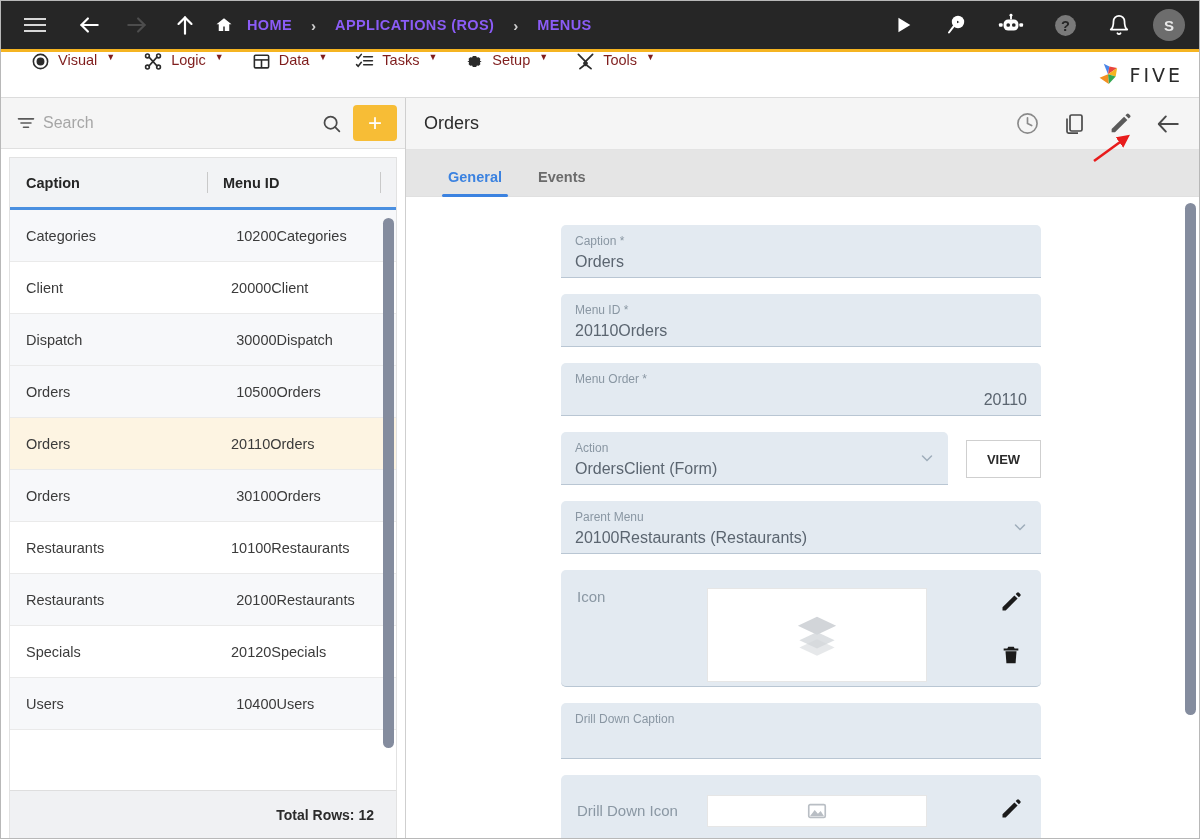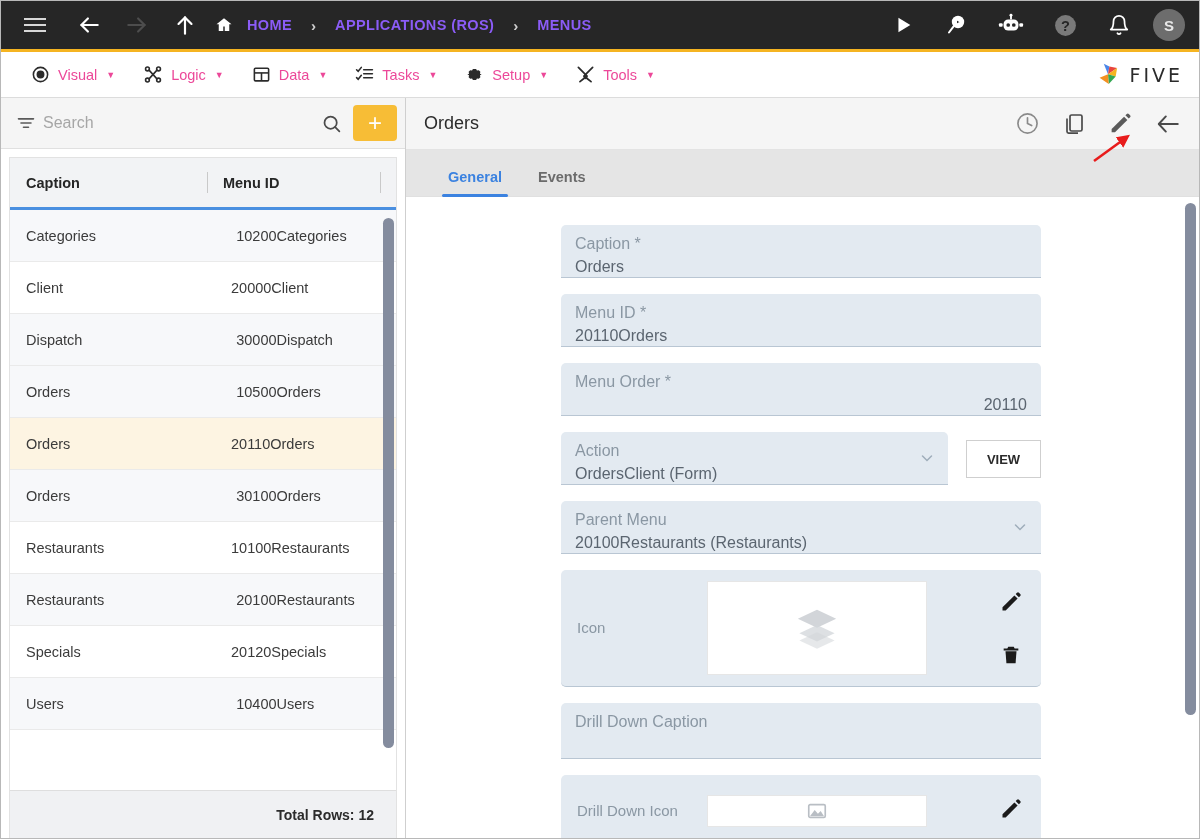--- a/index.html
+++ b/index.html
@@ -30,22 +30,22 @@
   .tb-right { display: flex; align-items: center; gap: 14px; }
   .avatar { width: 32px; height: 32px; border-radius: 50%; background: #6d6d6d;
             color: #e8e8e8; display: flex; align-items: center; justify-content: center;
             font-size: 15px; font-weight: bold; cursor: pointer; }
 
   
   .menubar-wrap { flex: 0 0 48px; position: relative; background: #ffffff;
                   border-bottom: 1px solid #dcdcdc; }
   .accent-line { height: 3px; background: #f5b421; width: 100%; }
   .menubar { height: 45px; display: flex; align-items: center; padding-left: 16px; }
-  .menu-item { display: flex; align-items: center; gap: 8px; padding: 0 14px;
-               height: 45px; cursor: pointer; color: #ec4899; font-size: 14.5px; }
+  .menu-item { display: flex; gap: 8px; padding: 0 14px;
+               height: 45px; cursor: pointer; color: #7f1d1d; font-size: 14.5px; }
   .menu-item .caret { font-size: 9px; margin-left: 1px; }
   .logo { position: absolute; right: 16px; top: 12px; display: flex;
           align-items: center; gap: 7px; }
   .logo-text { font-size: 19px; letter-spacing: 3px; color: #2b2b2b;
                font-family: "DejaVu Sans", sans-serif; }
 
   
   .body { flex: 1; display: flex; min-height: 0; }
 
   
@@ -107,37 +107,37 @@
   .tab.active { color: #3b82e0; }
   .tab.active::after { content: ""; position: absolute; left: 8px; right: 8px;
                        bottom: -1px; height: 3px; background: #3b82e0; border-radius: 2px; }
 
   .form-scroll { flex: 1; overflow: hidden; position: relative; padding-top: 28px; }
   .form { width: 480px; margin: 0 0 0 155px; }
 
   .field { background: #e3eaf1; border-bottom: 1px solid #b9c6d3;
            border-radius: 5px 5px 0 0; padding: 9px 14px 10px 14px;
            margin-bottom: 16px; position: relative; cursor: text; }
-  .f-label { font-size: 16px; color: #8a97a3; margin-bottom: 3px; line-height: 1.2; }
+  .f-label { font-size: 12px; color: #8a97a3; margin-bottom: 3px; line-height: 1.2; }
   .f-value { font-size: 16px; color: #5b6570; line-height: 1.35; min-height: 22px; }
   .f-value.right { text-align: right; }
   .field.tall { height: 56px; }
   .field.h-caption { height: 53px; }
 
   .row-with-btn { display: flex; align-items: flex-start; gap: 18px; margin-bottom: 16px; }
   .row-with-btn .field { margin-bottom: 0; flex: 1; }
   .view-btn { width: 75px; height: 38px; border: 1px solid #cfcfcf; background: #fff;
               display: flex; align-items: center; justify-content: center;
               font-size: 13px; font-weight: bold; color: #2b2b2b; cursor: pointer;
               margin-top: 8px; }
   .chev { position: absolute; right: 12px; top: 50%; transform: translateY(-40%);
           cursor: pointer; }
 
   .icon-field { background: #e3eaf1; border-radius: 5px; border-bottom: 1px solid #b9c6d3;
-                display: flex; align-items: center; padding: 18px 16px;
+                display: flex; padding: 18px 16px;
                 margin-bottom: 16px; position: relative; height: 117px; }
   .icon-field .f-label { font-size: 15px; color: #8a97a3; width: 130px; margin: 0; }
   .icon-box { width: 220px; height: 94px; background: #fff; border: 1px solid #e6e6e6;
               display: flex; align-items: center; justify-content: center; }
   .icon-actions { position: absolute; right: 18px; top: 20px; bottom: 20px;
                   display: flex; flex-direction: column; justify-content: space-between;
                   align-items: center; }
   .ia-btn { cursor: pointer; display: flex; }
 
   .dd-icon-field { background: #e3eaf1; border-radius: 5px; border-bottom: 1px solid #b9c6d3;

